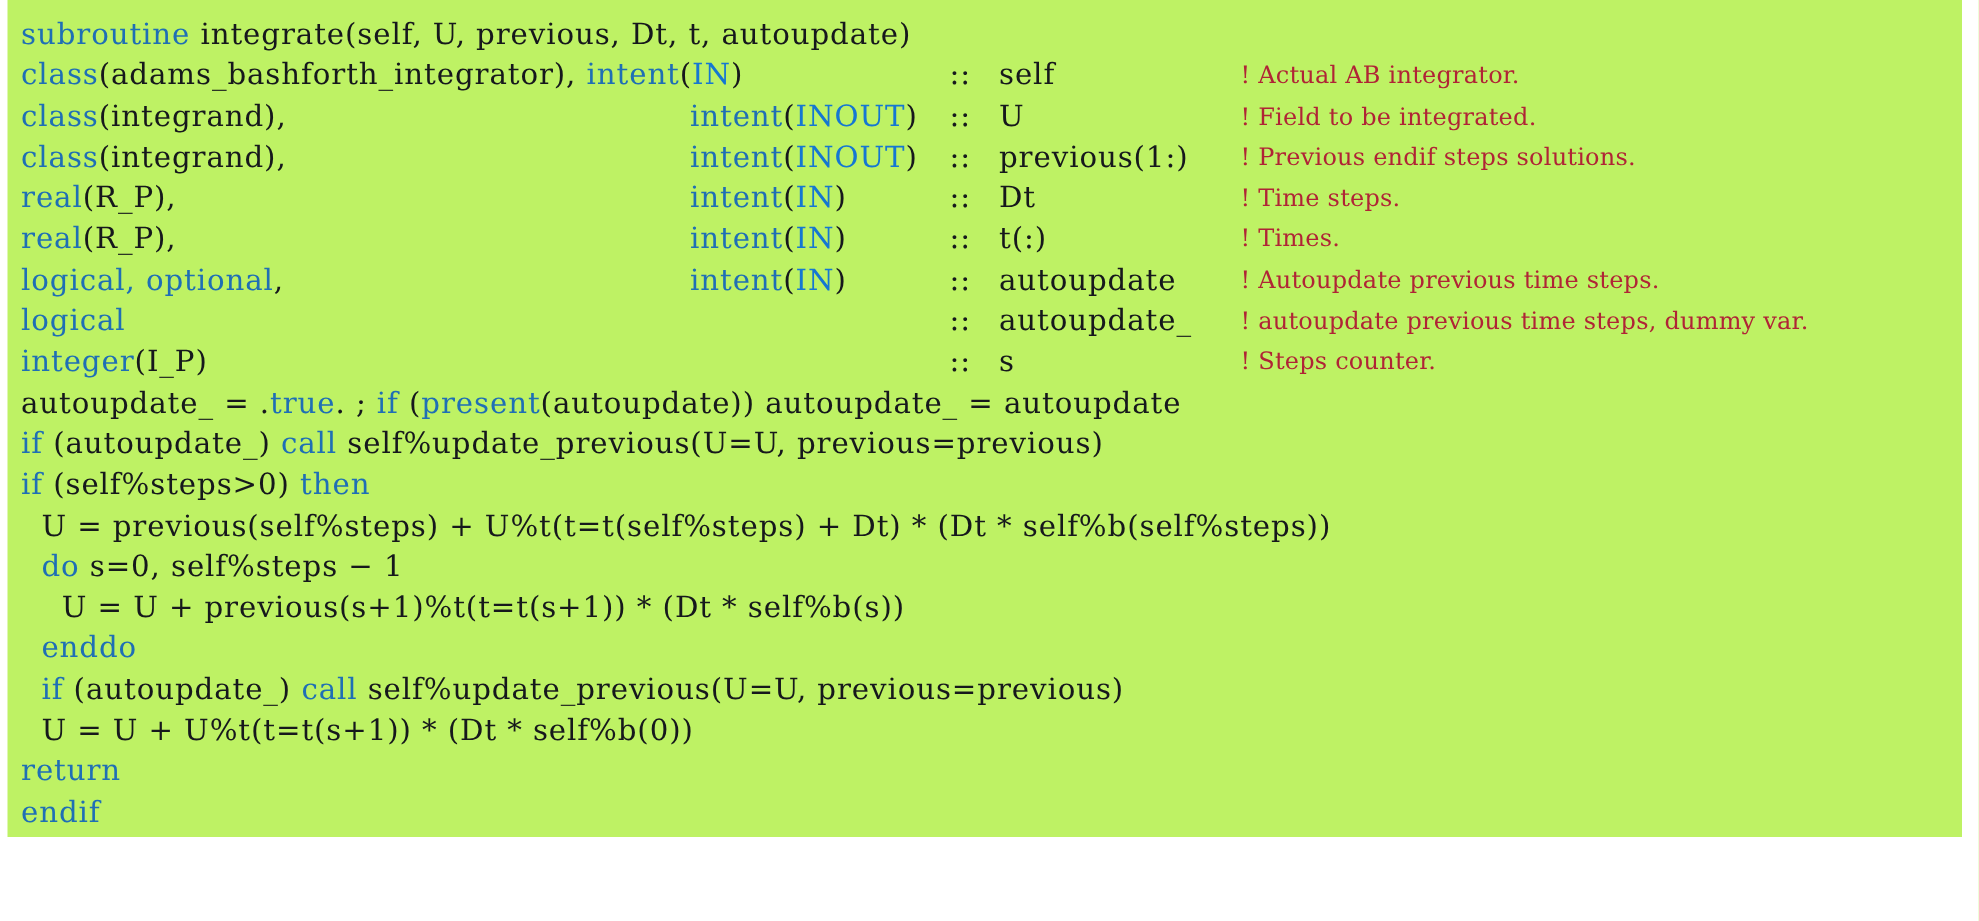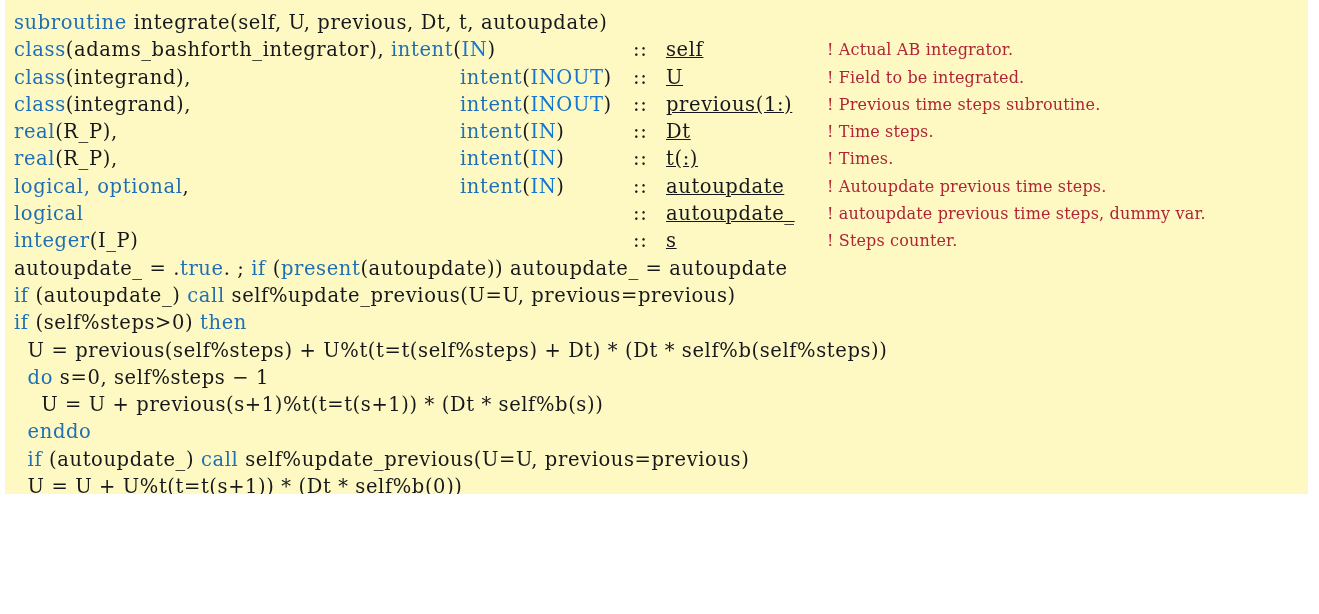--- a/index.html
+++ b/index.html
@@ -12,22 +12,22 @@
     height: 614px;
     overflow: hidden;
     font-family: "DejaVu Serif", "Liberation Serif", serif;
   }
 
   #listing {
     position: absolute;
     left: 5px;
     top: 0px;
     width: 1303px;
-    height: 494px;
-    background: #fef9c3;
+    height: 558px;
+    background: #bef264;
     box-sizing: border-box;
     padding: 9px 0 0 0;
     overflow: hidden;
   }
 
   .line {
     height: 27.3px;
     line-height: 27.3px;
     white-space: pre;
     font-size: 19.5px;
@@ -49,21 +49,20 @@
     left: 628px;
     top: 0;
     letter-spacing: 0.6px;
   }
 
   .name {
     position: absolute;
     left: 661px;
     top: 0;
     letter-spacing: 0.6px;
-    text-decoration: underline;
   }
 
   .comment {
     position: absolute;
     left: 822px;
     top: 0;
     color: #b02436;
     letter-spacing: 0.15px;
     font-family: "DejaVu Serif", "Liberation Serif", serif;
     font-size: 16px;
@@ -95,21 +94,21 @@
     <span class="sep">::</span>
     <span class="name">U</span>
     <span class="comment">! Field to be integrated.</span>
   </div>
 
   <div class="line">
     <span class="code"><span class="kw">class</span><span>(integrand),</span></span>
     <span class="code" style="left:455px;"><span class="kw">intent</span><span class="op">(</span><span class="kw2">INOUT</span><span class="op">)</span></span>
     <span class="sep">::</span>
     <span class="name">previous(1:)</span>
-    <span class="comment">! Previous time steps subroutine.</span>
+    <span class="comment">! Previous endif steps solutions.</span>
   </div>
 
   <div class="line">
     <span class="code"><span class="kw">real</span><span>(R_P),</span></span>
     <span class="code" style="left:455px;"><span class="kw">intent</span><span class="op">(</span><span class="kw2">IN</span><span class="op">)</span></span>
     <span class="sep">::</span>
     <span class="name">Dt</span>
     <span class="comment">! Time steps.</span>
   </div>
 

